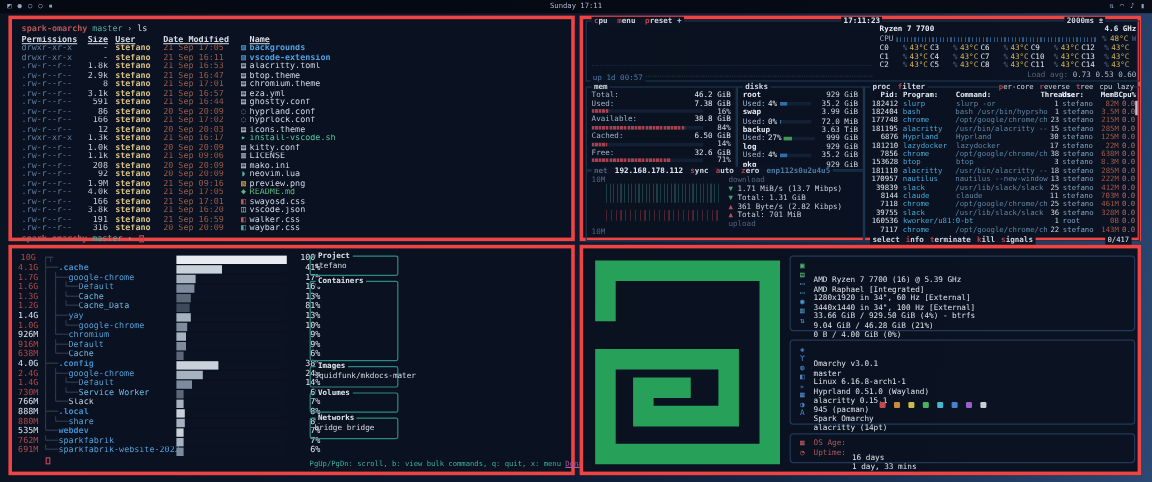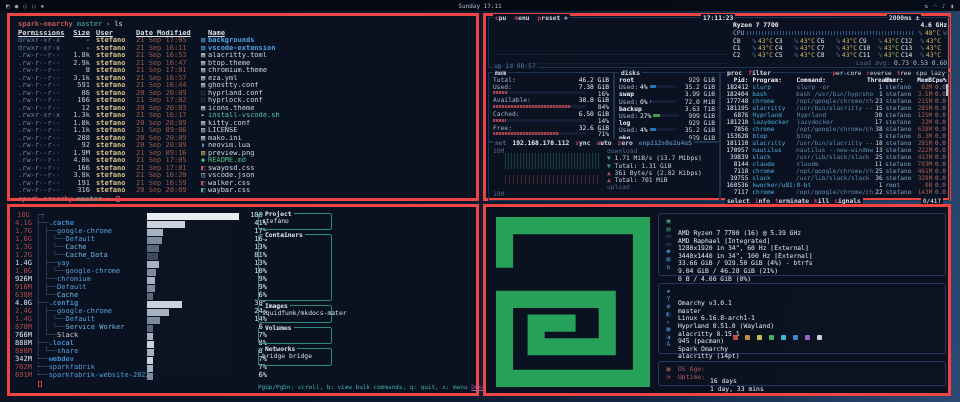--- a/index.html
+++ b/index.html
@@ -901,21 +901,21 @@
       <div class="drow">
         <span class="dsz" style="color:#b04a4a">1.4G</span>
         <span class="dtree">│ │ └──</span>
         <span class="dname" style="color:#549fd6">Default</span>
         <span class="dbar">
           <i style="width:14%;background:#7e8b9c"></i>
         </span>
         <span class="dpct">14%</span>
       </div>
       <div class="drow">
-        <span class="dsz" style="color:#b04a4a">870M</span>
+        <span class="dsz" style="color:#b04a4a">730M</span>
         <span class="dtree">│ │   └──</span>
         <span class="dname" style="color:#6fb7e3">Service Worker</span>
         <span class="dbar">
           <i style="width:6%;background:#5a6777"></i>
         </span>
         <span class="dpct">6%</span>
       </div>
       <div class="drow">
         <span class="dsz" style="color:#dfe6ee">766M</span>
         <span class="dtree">│ └──</span>
@@ -937,21 +937,21 @@
       <div class="drow">
         <span class="dsz" style="color:#b04a4a">880M</span>
         <span class="dtree">│ └──</span>
         <span class="dname" style="color:#549fd6">share</span>
         <span class="dbar">
           <i style="width:8%;background:#a7b2c0"></i>
         </span>
         <span class="dpct">8%</span>
       </div>
       <div class="drow">
-        <span class="dsz" style="color:#dfe6ee">342M</span>
+        <span class="dsz" style="color:#dfe6ee">535M</span>
         <span class="dtree">└──</span>
         <span class="dname" style="color:#3f8ccb;font-weight:bold">webdev</span>
         <span class="dbar">
           <i style="width:7%;background:#c9d1da"></i>
         </span>
         <span class="dpct">7%</span>
       </div>
       <div class="drow">
         <span class="dsz" style="color:#b04a4a">762M</span>
         <span class="dtree">  └──</span>

